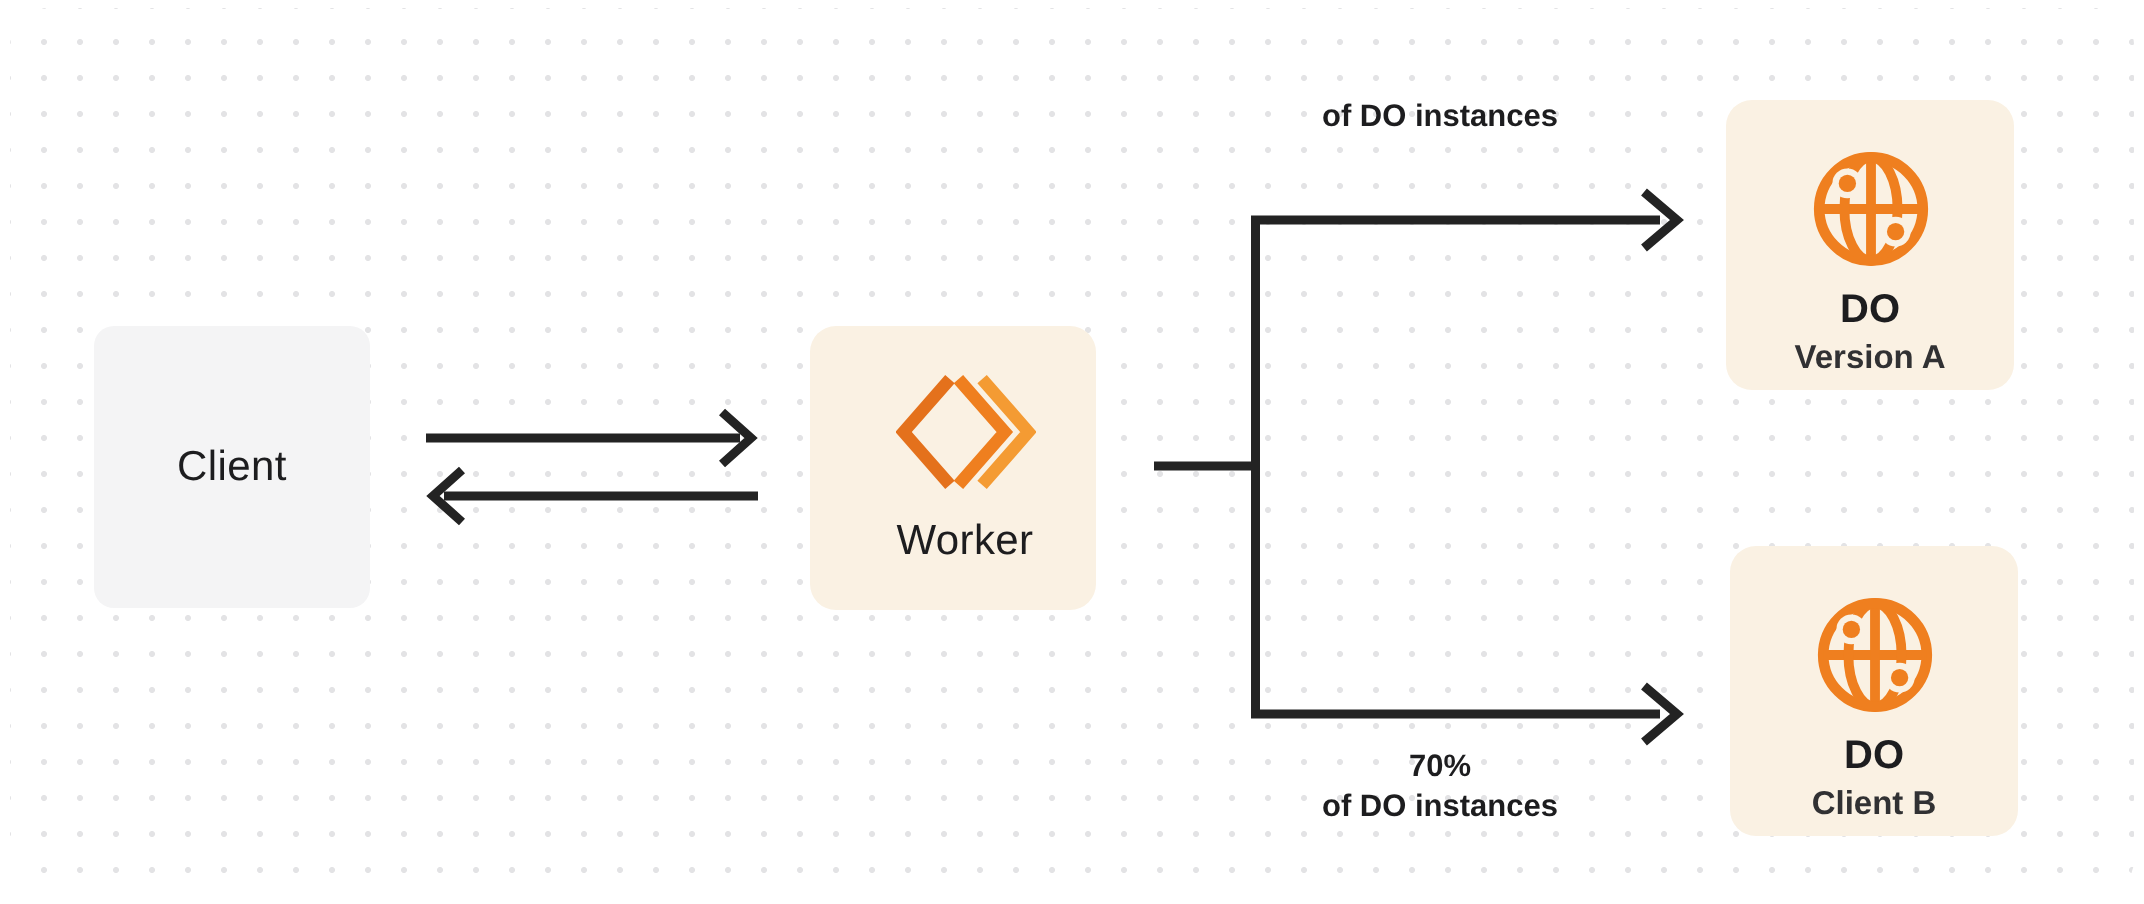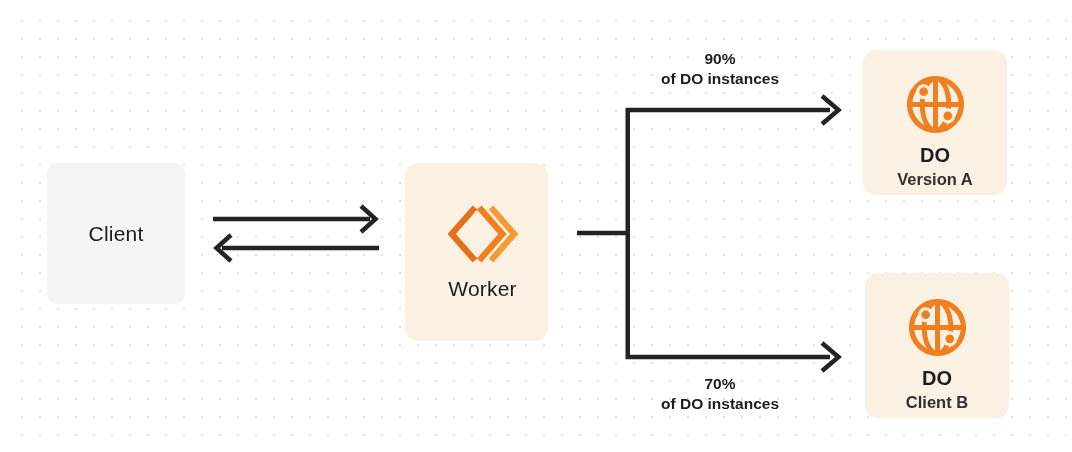--- a/index.html
+++ b/index.html
@@ -44,21 +44,21 @@
     display:flex;flex-direction:column;
     align-items:center;justify-content:center;
     box-sizing:border-box;
   }
   .node-client{
     left:47px;top:163px;width:138px;height:141px;
     background:var(--node-gray);
     border-radius:10px;
   }
   .node-worker{
-    left:405px;top:163px;width:143px;height:178px;
+    left:405px;top:163px;width:143px;height:142px;
     background:var(--node-cream);
     border-radius:13px;
     padding-left:12px;
   }
   .node-do{
     width:144px;height:145px;
     background:var(--node-cream);
     border-radius:13px;
     justify-content:center;
     padding-top:16px;
@@ -135,21 +135,20 @@
       <g fill="none" stroke-width="6.6" stroke-linejoin="miter" stroke-linecap="butt">
         <path d="M28.5 3 L4 31 L28.5 59" stroke="var(--accent-orange-dark)"></path>
         <path d="M33 3 L57.5 31 L33 59" stroke="var(--accent-orange)"></path>
         <path d="M45.5 3 L70 31 L45.5 59" stroke="var(--accent-orange-light)"></path>
       </g>
     </svg>
     <span class="node-label">Worker</span>
   </div>
 
   <div class="edge-label edge-label-90">
-    <div>90%</div>
     <div>of DO instances</div>
   </div>
 
   <div class="edge-label edge-label-10">
     <div>70%</div>
     <div>of DO instances</div>
   </div>
 
   <div class="node node-do node-do-a">
     <svg class="globe-icon-svg" viewBox="0 0 64 64" aria-hidden="true">

